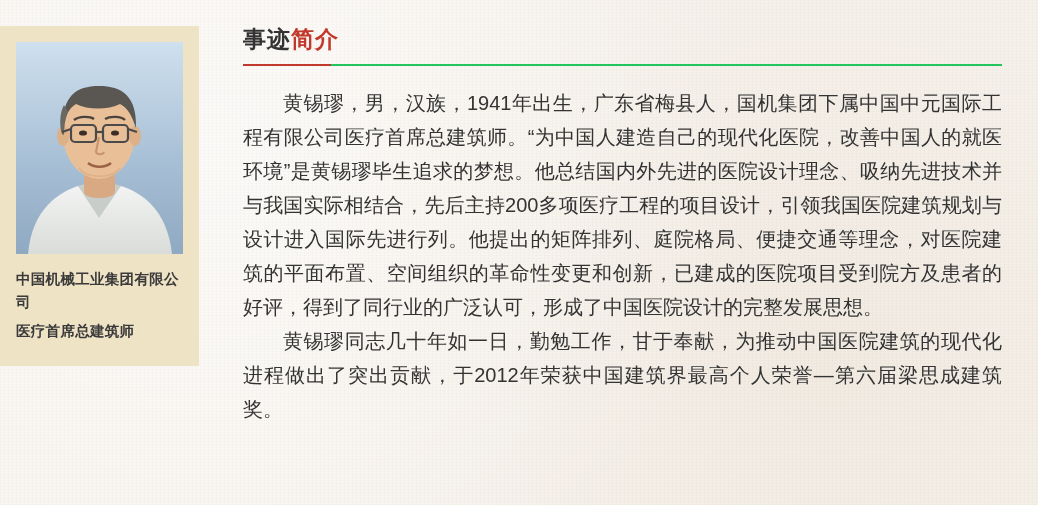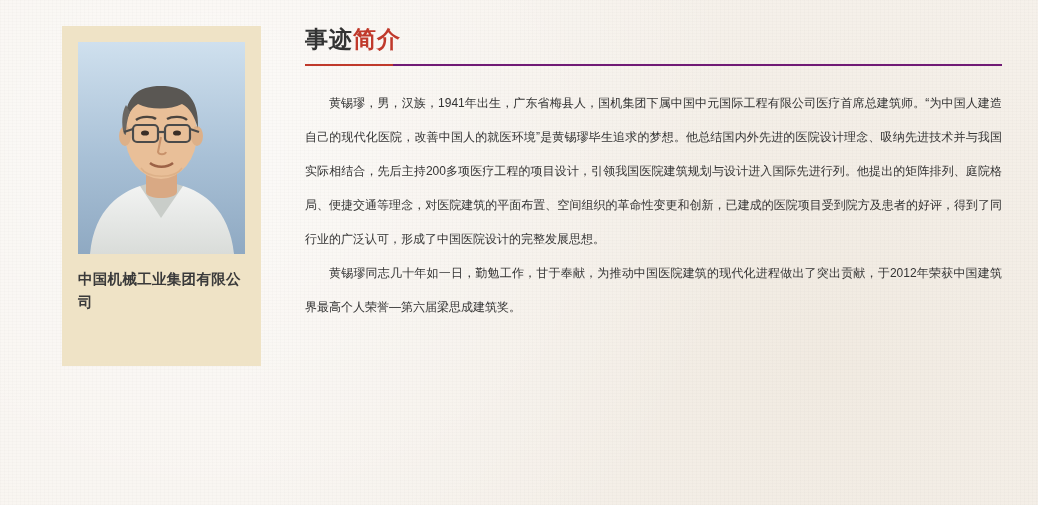--- a/index.html
+++ b/index.html
@@ -29,21 +29,20 @@
   .layout {
     position: relative;
     display: flex;
     align-items: flex-start;
     height: 505px;
   }
 
   
   .profile-card {
     width: 199px;
-    margin-left: 62px;
     margin-top: 26px;
     background: #efe3c6;
     padding: 16px 16px 14px 16px;
     box-sizing: border-box;
     height: 340px;
   }
   .portrait-frame {
     width: 167px;
     height: 212px;
     background: #b9c8d8;
@@ -73,38 +72,38 @@
     flex: 1;
     margin-left: 44px;
     margin-right: 36px;
     margin-top: 24px;
   }
   .section-heading {
     font-size: 23px;
     font-weight: bold;
     letter-spacing: 1px;
     padding-bottom: 9px;
-    border-bottom: 2px solid #701a75;
+    border-bottom: 2px solid #22c55e;
     position: relative;
     color: #b02b22;
     display: block;
   }
   .section-heading .h-dark { color: #333333; }
   .section-heading .h-red { color: #c0392b; }
   .section-heading::after {
     content: "";
     position: absolute;
     left: 0;
     bottom: -2px;
     width: 88px;
     height: 2px;
     background: #c0392b;
   }
   .para {
-    font-size: 12px;
+    font-size: 20px;
     line-height: 34px;
     color: #333333;
     text-align: justify;
     text-justify: inter-ideograph;
     margin: 0;
     text-indent: 2em;
   }
   .para.first { margin-top: 20px; }
   .para.second { }
 </style>
@@ -159,20 +158,21 @@
         <path d="M89 77 C94 74 105 74 109 78" stroke="#4b443e" stroke-width="2.4" fill="none"></path>
 
         <path d="M83 95 L80 110 C81 113 87 113 88 110" stroke="#c8926b" stroke-width="2" fill="none"></path>
 
         <path d="M72 121 C78 126 89 126 95 121" stroke="#9c6246" stroke-width="2.4" fill="none"></path>
 
         <path d="M63 126 C70 137 97 137 104 126" stroke="#d6a87f" stroke-width="1.6" fill="none" opacity="0.6"></path>
       </svg>
     </div>
     <div class="profile-text">中国机械工业集团有限公司</div>
+    <div class="profile-role">医疗首席总建筑师</div>
   </div>
 
   <div class="content">
     <div class="section-heading">
       <span class="h-dark">事迹</span><span class="h-red">简介</span>
     </div>
     <p class="para first">黄锡璆，男，汉族，1941年出生，广东省梅县人，国机集团下属中国中元国际工程有限公司医疗首席总建筑师。“为中国人建造自己的现代化医院，改善中国人的就医环境”是黄锡璆毕生追求的梦想。他总结国内外先进的医院设计理念、吸纳先进技术并与我国实际相结合，先后主持200多项医疗工程的项目设计，引领我国医院建筑规划与设计进入国际先进行列。他提出的矩阵排列、庭院格局、便捷交通等理念，对医院建筑的平面布置、空间组织的革命性变更和创新，已建成的医院项目受到院方及患者的好评，得到了同行业的广泛认可，形成了中国医院设计的完整发展思想。</p>
     <p class="para second">黄锡璆同志几十年如一日，勤勉工作，甘于奉献，为推动中国医院建筑的现代化进程做出了突出贡献，于2012年荣获中国建筑界最高个人荣誉—第六届梁思成建筑奖。</p>
   </div>
 

